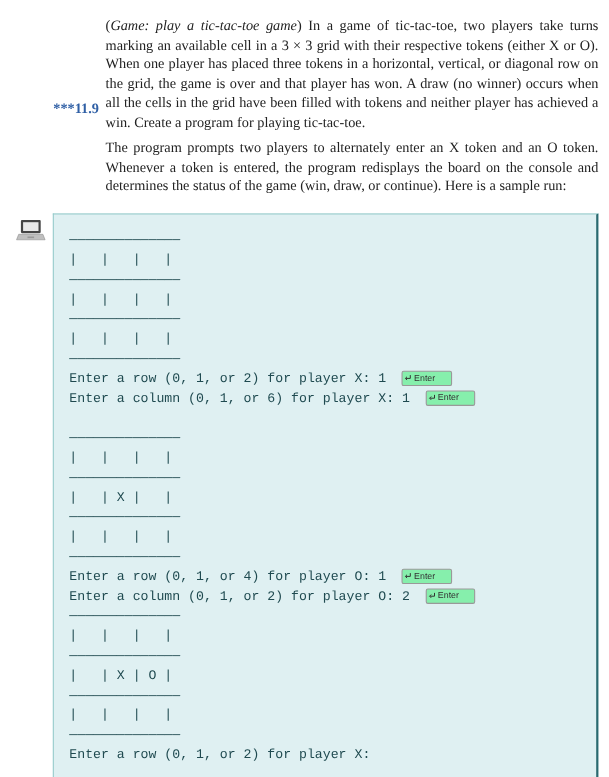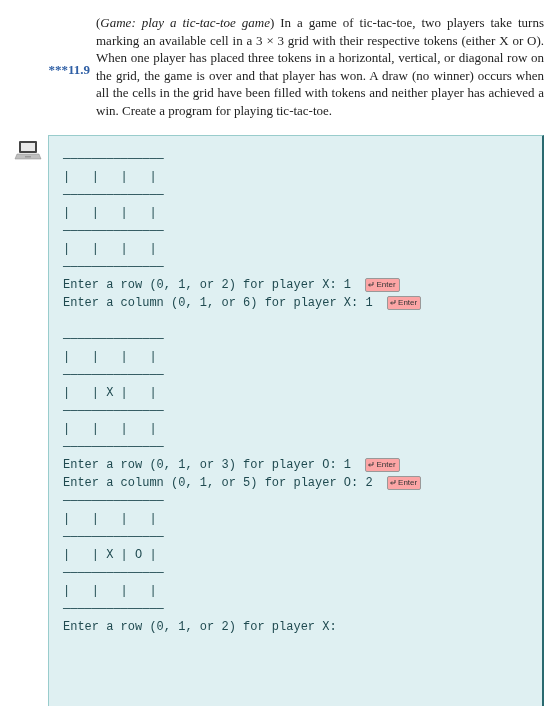--- a/index.html
+++ b/index.html
@@ -54,38 +54,39 @@
     font-family: "Courier New", monospace;
     font-size: 12px;
     color: #1f4a50;
     line-height: 1.5;
     white-space: pre;
   }
   .enter {
     display: inline-block;
     font-family: Arial, sans-serif;
     font-size: 8px;
-    background: #fca5a5;
+    background: #86efac;
     border: 1px solid #999;
     border-radius: 2px;
-    padding: 0 3px 0 1px;
+    padding: 0 14px 0 1px;
     color: #333;
     vertical-align: 1px;
   }
   .enter svg { vertical-align: -1px; margin-right: 1px; }
 </style>
 </head>
 <body>
 
 <div class="problem">
   <div class="label">
     <span class="exnum">***</span><span class="exnum">11.9</span>
   </div>
   <div class="body">
     <p><span>(</span><span class="italic">Game: play a tic-tac-toe game</span><span>)</span><span> In a game of tic-tac-toe, two players take turns marking an available cell in a 3 </span><span>×</span><span> 3 grid with their respective tokens (either X or O). When one player has placed three tokens in a horizontal, vertical, or diagonal row on the grid, the game is over and that player has won. A draw (no winner) occurs when all the cells in the grid have been filled with tokens and neither player has achieved a win. Create a program for playing tic-tac-toe.</span></p>
+    <p>The program prompts two players to alternately enter an X token and an O token. Whenever a token is entered, the program redisplays the board on the console and determines the status of the game (win, draw, or continue). Here is a sample run:</p>
   </div>
 </div>
 
 <div class="runwrap">
   <span class="laptop">
     <svg viewBox="0 0 28 24" width="28" height="24">
       <rect x="5" y="2" width="18" height="12" rx="1" fill="#444"></rect>
       <rect x="7" y="4" width="14" height="8" fill="#e8e8e8"></rect>
       <path d="M3 15 L25 15 L27 20 L1 20 Z" fill="#bfbfbf" stroke="#888" stroke-width="0.5"></path>
       <rect x="11" y="17" width="6" height="1.5" fill="#999"></rect>
@@ -105,24 +106,24 @@
           <path d="M6 1 L6 4 L2 4 M3 2.5 L1.5 4 L3 5.5" fill="none" stroke="#333" stroke-width="0.9"></path>
         </svg><span>Enter</span></span>
 
 <span>——————————————</span>
 <span>|   |   |   |</span>
 <span>——————————————</span>
 <span>|   | X |   |</span>
 <span>——————————————</span>
 <span>|   |   |   |</span>
 <span>——————————————</span>
-<span>Enter a row (0, 1, or 3) for player O: </span><span>1</span>  <span class="enter"><svg width="8" height="7" viewBox="0 0 8 7">
+<span>Enter a row (0, 1, or 4) for player O: </span><span>1</span>  <span class="enter"><svg width="8" height="7" viewBox="0 0 8 7">
           <path d="M6 1 L6 4 L2 4 M3 2.5 L1.5 4 L3 5.5" fill="none" stroke="#333" stroke-width="0.9"></path>
         </svg><span>Enter</span></span>
-<span>Enter a column (0, 1, or 5) for player O: </span><span>2</span>  <span class="enter"><svg width="8" height="7" viewBox="0 0 8 7">
+<span>Enter a column (0, 1, or 2) for player O: </span><span>2</span>  <span class="enter"><svg width="8" height="7" viewBox="0 0 8 7">
           <path d="M6 1 L6 4 L2 4 M3 2.5 L1.5 4 L3 5.5" fill="none" stroke="#333" stroke-width="0.9"></path>
         </svg><span>Enter</span></span>
 <span>——————————————</span>
 <span>|   |   |   |</span>
 <span>——————————————</span>
 <span>|   | X | O |</span>
 <span>——————————————</span>
 <span>|   |   |   |</span>
 <span>——————————————</span>
 <span>Enter a row (0, 1, or 2) for player X:</span>

